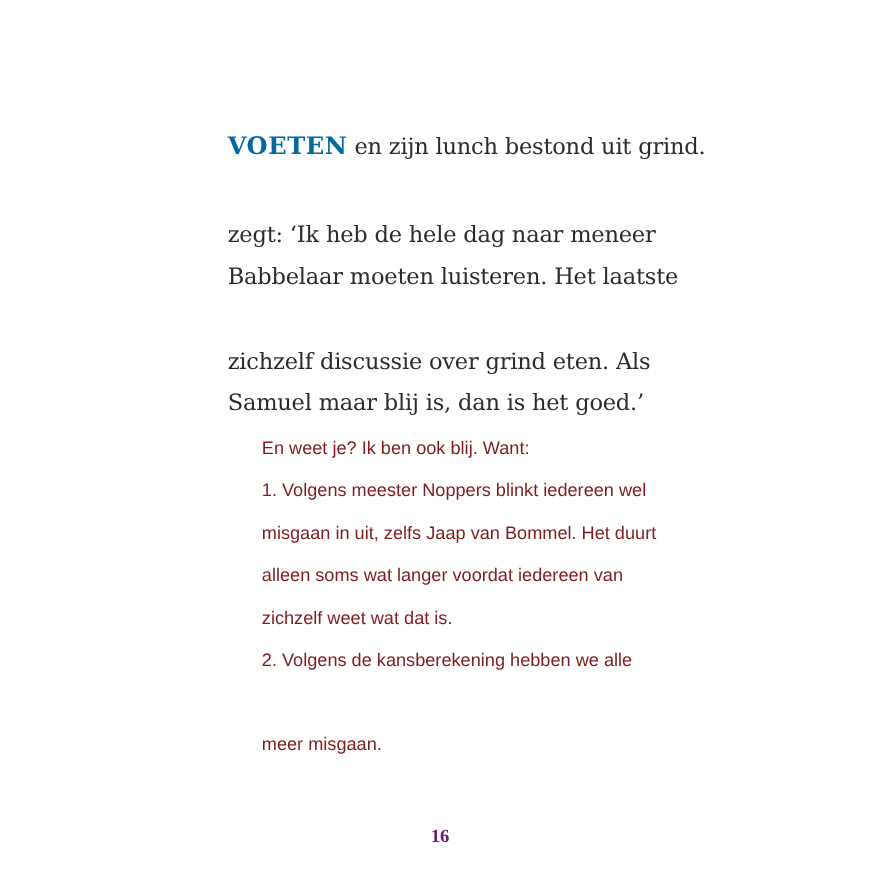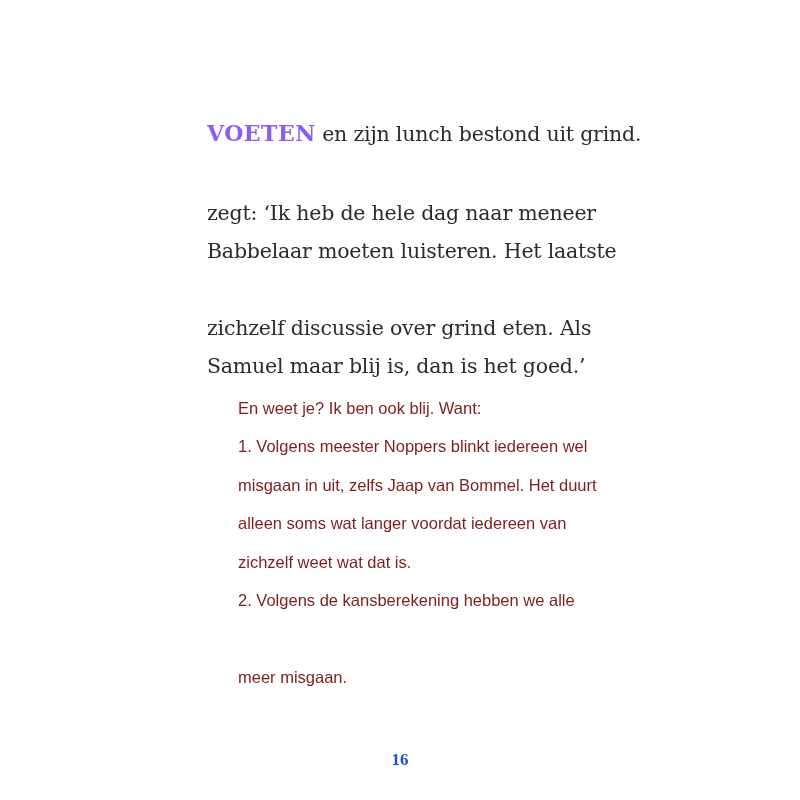--- a/index.html
+++ b/index.html
@@ -3,29 +3,29 @@
 <meta charset="utf-8">
 <style>
   html, body { margin:0; padding:0; }
   body { width:800px; height:800px; background:#ffffff; position:relative; overflow:hidden; }
   .page { position:absolute; left:0; top:0; width:800px; height:800px; }
   .serif-line {
     position:absolute; left:207px;
     font-family:"DejaVu Serif", "Liberation Serif", serif;
     font-size:20.5px; color:#2b2b2b; white-space:nowrap; letter-spacing:-0.2px;
   }
-  .serif-line .caps { font-weight:bold; font-size:22px; color:#8b5cf6; letter-spacing:0.5px; }
+  .serif-line .caps { font-weight:bold; font-size:22px; color:#0369a1; letter-spacing:0.5px; }
   .hand-line {
     position:absolute; left:238px;
     font-family:"Liberation Sans", sans-serif;
     font-size:16.5px; color:#7f1d1d; white-space:nowrap;
   }
   .page-number {
     position:absolute; left:0; width:800px; top:750px; text-align:center;
-    font-family:"Liberation Serif", serif; font-size:17px; font-weight:bold; color:#1d4ed8;
+    font-family:"Liberation Serif", serif; font-size:17px; font-weight:bold; color:#701a75;
   }
 </style>
 </head>
 <body>
 
 <div class="page">
   <div class="serif-line" style="top:120px;"><span class="caps">VOETEN</span><span> en zijn lunch bestond uit grind.</span></div>
   <div class="serif-line" style="top:201px;">zegt: ‘Ik heb de hele dag naar meneer</div>
   <div class="serif-line" style="top:239px;">Babbelaar moeten luisteren. Het laatste</div>
   <div class="serif-line" style="top:316px;">zichzelf discussie over grind eten. Als</div>

